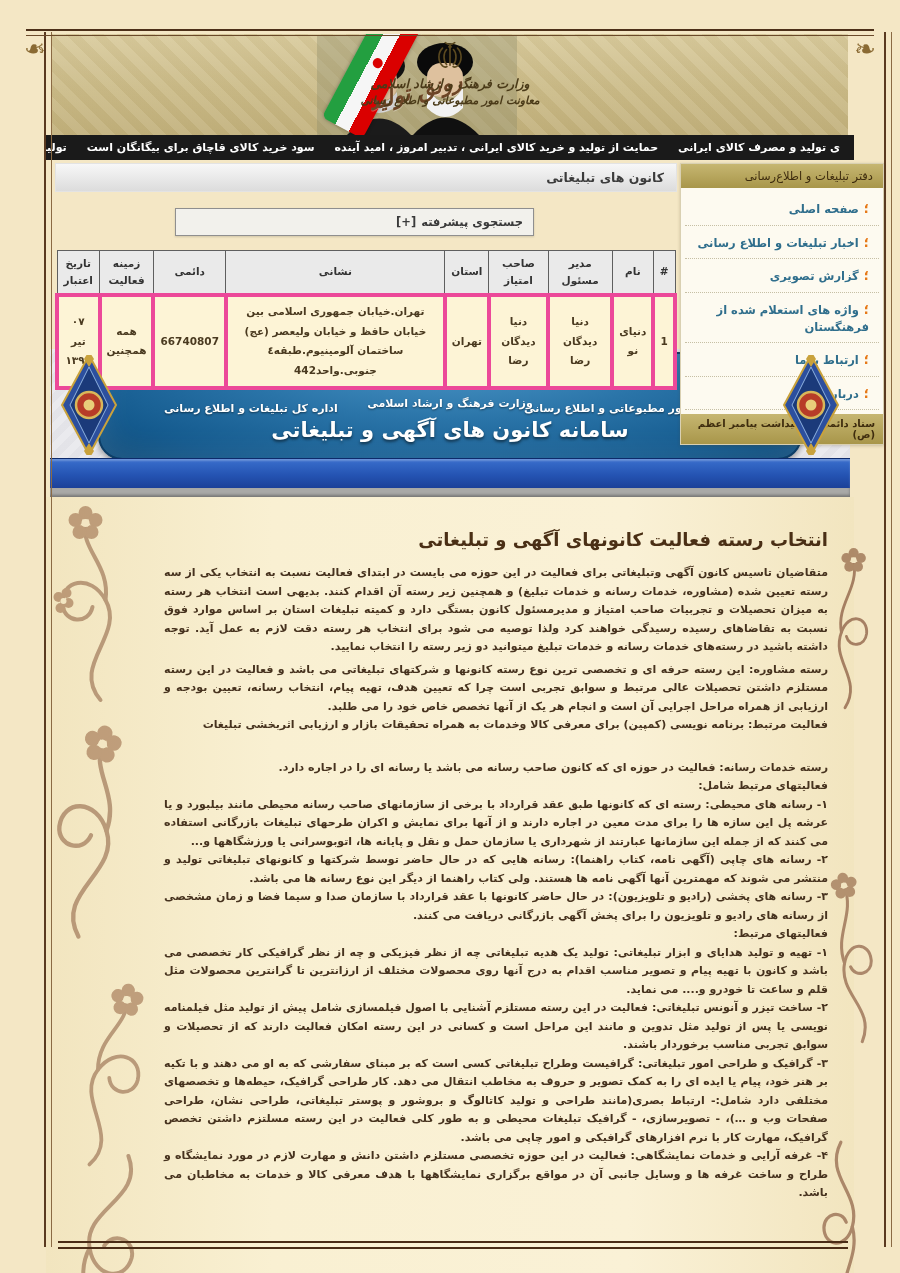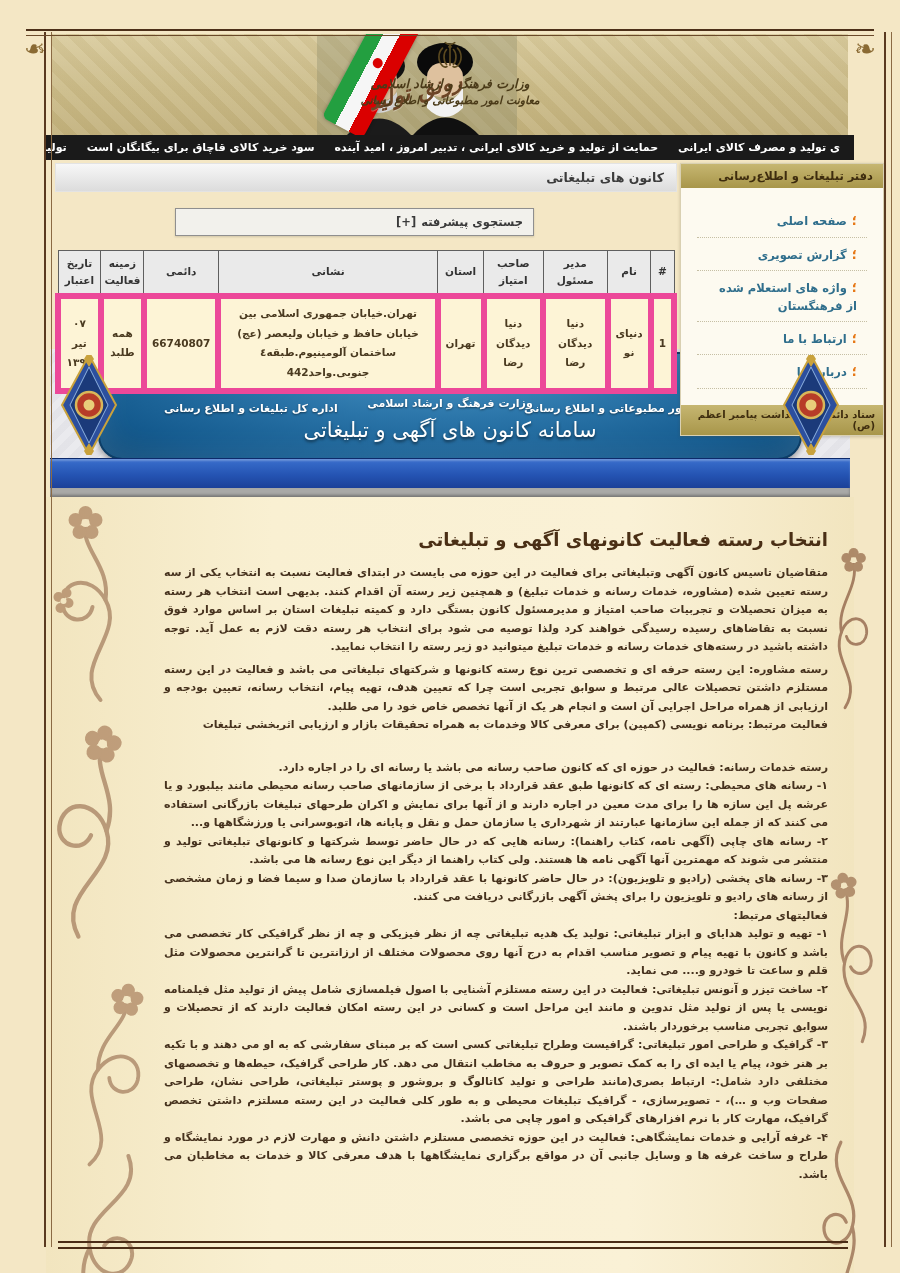--- a/index.html
+++ b/index.html
@@ -41,53 +41,53 @@
   
   .ticker{position:absolute;top:135px;left:46px;right:46px;height:25px;background:#1a1a1a;
     color:#fff;display:flex;justify-content:space-between;align-items:center;
     font-size:11px;font-weight:bold;white-space:nowrap;overflow:hidden;padding:0 4px;z-index:5;}
   .ticker span{flex:0 0 auto;margin:0 10px;}
 
   
   .sidebar{position:absolute;top:163px;right:16px;width:202px;background:#fdfaf0;
     border:1px solid #d9d0b2;box-shadow:0 1px 3px rgba(90,70,30,.25);z-index:4;}
   .sb-header{background:linear-gradient(180deg,#c6b671,#a8964a);color:#3e2c0e;
-    font-weight:bold;font-size:11.5px;padding:5px 10px;}
-  .sb-list{list-style:none;margin:16px;padding:0;}
+    font-weight:normal;font-size:11.5px;padding:5px 10px;}
+  .sb-list{list-style:none;margin:4px;padding:0;}
   .sb-item{padding:7px 10px 6px;border-bottom:1px dotted #c6bfa4;cursor:pointer;
     color:#2f6e8c;font-size:11.5px;font-weight:bold;line-height:1.5;}
   .sb-item .bullet{color:#e67817;font-weight:bold;margin-left:5px;font-size:13px;}
   .sb-footer{background:linear-gradient(180deg,#c6b671,#a8964a);color:#3e2c0e;
     font-weight:bold;font-size:10px;padding:4px 8px;}
 
   .listing{position:absolute;top:163px;left:55px;width:622px;z-index:3;}
   .listing-title{background:linear-gradient(180deg,#f7f7f7,#dcdcdc);border:1px solid #e3e3e3;
     color:#3c3c3c;font-weight:bold;font-size:12.5px;padding:6px 12px;}
   .search-panel{margin:16px 143px 0 auto;width:337px;height:26px;background:#f2f1ec;
     border:1px solid #8f8f8f;box-shadow:0 1px 2px rgba(0,0,0,.15);display:flex;
     justify-content:flex-start;align-items:center;padding:0 10px;cursor:pointer;
     font-size:11.5px;font-weight:bold;color:#3a3a3a;}
   .search-panel .lbl{margin-left:5px;}
   .grid{width:100%;margin-top:14px;border-collapse:collapse;font-size:10.5px;font-weight:bold;}
   .grid th{background:#eaeaea;border:1px solid #5f5f5f;color:#333;padding:4px 3px;line-height:1.6;}
-  .grid td{background:#fdf4d6;border:6px solid #ec4899;color:#4a3a20;text-align:center;
+  .grid td{background:#fdf4d6;border:4px solid #ec4899;color:#4a3a20;text-align:center;
     padding:5px 5px;line-height:1.9;}
 
   
   .banner-zone{position:absolute;top:349px;left:50px;right:50px;height:148px;background:#eaeaee;}
   .banner-zone::before{content:"";position:absolute;inset:0;
     background:repeating-linear-gradient(-45deg,rgba(120,120,140,.06) 0 7px,transparent 7px 14px);}
   .banner-panel{position:absolute;top:3px;left:48px;right:48px;height:104px;
     border:2px solid #0e3e66;border-radius:8px 8px 24px 24px;
     background:radial-gradient(ellipse at 50% 0%,#4f9aca 0%,#2a74a8 45%,#145a8e 80%,#0d4a78 100%);
     box-shadow:0 3px 6px rgba(0,0,0,.35), inset 0 0 35px rgba(255,255,255,.12);}
   .banner-center{position:absolute;left:50%;top:4px;transform:translateX(-50%);
     text-align:center;color:#fff;width:420px;}
   .banner-ministry{font-size:11px;font-weight:bold;margin-top:1px;text-shadow:0 1px 2px rgba(0,0,0,.5);}
-  .banner-title{font-size:21px;font-weight:normal;margin-top:8px;text-shadow:0 2px 3px rgba(0,0,0,.55);}
+  .banner-title{font-size:21px;font-weight:bold;margin-top:8px;text-shadow:0 2px 3px rgba(0,0,0,.55);}
   .banner-side{position:absolute;top:48px;color:#fff;font-size:11px;font-weight:bold;
     text-shadow:0 1px 2px rgba(0,0,0,.5);}
   .banner-side.right{right:64px;}
   .banner-side.left{left:64px;}
   .medallion{position:absolute;top:6px;width:62px;height:100px;z-index:6;}
   .medallion.left{left:8px;}
   .medallion.right{right:8px;}
   .blue-strip{position:absolute;top:109px;left:0;right:0;height:30px;
     background:linear-gradient(180deg,#3a6fcd 0%,#2453b2 55%,#1b3f96 100%);
     border-top:1px solid #0d2a6b;box-shadow:inset 0 2px 2px rgba(255,255,255,.25);}
@@ -165,20 +165,23 @@
     <span>حمایت از تولید و خرید کالای ایرانی ، تدبیر امروز ، امید آینده</span>
     <span>سود خرید کالای قاچاق برای بیگانگان است</span>
     <span>تولید و مصرف کالای ایرانی ، اشتغال پاید</span>
   </div>
 
   <div class="sidebar">
     <div class="sb-header">دفتر تبلیغات و اطلاع‌رسانی</div>
     <ul class="sb-list">
       <li class="sb-item">
         <span class="bullet">؛</span><span>صفحه اصلی</span>
+      </li>
+      <li class="sb-item">
+        <span class="bullet">؛</span><span>اخبار تبلیغات و اطلاع رسانی</span>
       </li>
       <li class="sb-item">
         <span class="bullet">؛</span><span>گزارش تصویری</span>
       </li>
       <li class="sb-item">
         <span class="bullet">؛</span><span>واژه های استعلام شده از فرهنگستان</span>
       </li>
       <li class="sb-item">
         <span class="bullet">؛</span><span>ارتباط با ما</span>
       </li>
@@ -224,21 +227,21 @@
       </thead>
       <tbody>
         <tr>
           <td>1</td>
           <td>دنیای نو</td>
           <td>دنیا دیدگان رضا</td>
           <td>دنیا دیدگان رضا</td>
           <td>تهران</td>
           <td>تهران.خیابان جمهوری اسلامی بین خیابان حافظ و خیابان ولیعصر (عج) ساختمان آلومینیوم.طبقه٤ جنوبی.واحد442</td>
           <td>66740807</td>
-          <td>همه طلبد</td>
+          <td>همه همچنین</td>
           <td>۰۷ تیر ۱۳۹۹</td>
         </tr>
       </tbody>
     </table>
   </div>
 
   <div class="banner-zone">
     <div class="banner-panel">
       <div class="banner-center">
         <span>
@@ -286,20 +289,21 @@
     <div class="gray-strip"></div>
   </div>
 
   <div class="article">
     <div class="article-inner">
       <h2 class="article-title">انتخاب رسته فعالیت کانونهای آگهی و تبلیغاتی</h2>
       <p>متقاضیان تاسیس کانون آگهی وتبلیغاتی برای فعالیت در این حوزه می بایست در ابتدای فعالیت نسبت به انتخاب یکی از سه رسته تعیین شده (مشاوره، خدمات رسانه و خدمات تبلیغ) و همچنین زیر رسته آن اقدام کنند. بدیهی است انتخاب هر رسته به میزان تحصیلات و تجربیات صاحب امتیاز و مدیرمسئول کانون بستگی دارد و کمیته تبلیغات استان بر اساس موارد فوق نسبت به تقاضاهای رسیده رسیدگی خواهند کرد ولذا توصیه می شود برای انتخاب هر رسته دقت لازم به عمل آید. توجه داشته باشید در رسته‌های خدمات رسانه و خدمات تبلیغ میتوانید دو زیر رسته را انتخاب نمایید.</p>
       <p class="gap-sm">رسته مشاوره: این رسته حرفه ای و تخصصی ترین نوع رسته کانونها و شرکتهای تبلیغاتی می باشد و فعالیت در این رسته مستلزم داشتن تحصیلات عالی مرتبط و سوابق تجربی است چرا که تعیین هدف، تهیه پیام، انتخاب رسانه، تعیین بودجه و ارزیابی از همراه مراحل اجرایی آن است و انجام هر یک از آنها تخصص خاص خود را می طلبد.</p>
       <p>فعالیت مرتبط: برنامه نویسی (کمپین) برای معرفی کالا وخدمات به همراه تحقیقات بازار و ارزیابی اثربخشی تبلیغات</p>
       <p class="gap-lg">رسته خدمات رسانه: فعالیت در حوزه ای که کانون صاحب رسانه می باشد یا رسانه ای را در اجاره دارد.</p>
+      <p>فعالیتهای مرتبط شامل:</p>
       <p>۱- رسانه های محیطی: رسته ای که کانونها طبق عقد قرارداد با برخی از سازمانهای صاحب رسانه محیطی مانند بیلبورد و یا عرشه پل این سازه ها را برای مدت معین در اجاره دارند و از آنها برای نمایش و اکران طرحهای تبلیغات بازرگانی استفاده می کنند که از جمله این سازمانها عبارتند از شهرداری یا سازمان حمل و نقل و پایانه ها، اتوبوسرانی یا ورزشگاهها و...</p>
       <p>۲- رسانه های چاپی (آگهی نامه، کتاب راهنما): رسانه هایی که در حال حاضر توسط شرکتها و کانونهای تبلیغاتی تولید و منتشر می شوند که مهمترین آنها آگهی نامه ها هستند. ولی کتاب راهنما از دیگر این نوع رسانه ها می باشد.</p>
       <p>۳- رسانه های پخشی (رادیو و تلویزیون): در حال حاضر کانونها با عقد قرارداد با سازمان صدا و سیما فضا و زمان مشخصی از رسانه های رادیو و تلویزیون را برای پخش آگهی بازرگانی دریافت می کنند.</p>
       <p>فعالیتهای مرتبط:</p>
       <p>۱- تهیه و تولید هدایای و ابزار تبلیغاتی: تولید یک هدیه تبلیغاتی چه از نظر فیزیکی و چه از نظر گرافیکی کار تخصصی می باشد و کانون با تهیه پیام و تصویر مناسب اقدام به درج آنها روی محصولات مختلف از ارزانترین تا گرانترین محصولات مثل قلم و ساعت تا خودرو و.... می نماید.</p>
       <p>۲- ساخت تیزر و آنونس تبلیغاتی: فعالیت در این رسته مستلزم آشنایی با اصول فیلمسازی شامل پیش از تولید مثل فیلمنامه نویسی یا پس از تولید مثل تدوین و مانند این مراحل است و کسانی در این رسته امکان فعالیت دارند که از تحصیلات و سوابق تجربی مناسب برخوردار باشند.</p>
       <p>۳- گرافیک و طراحی امور تبلیغاتی: گرافیست وطراح تبلیغاتی کسی است که بر مبنای سفارشی که به او می دهند و با تکیه بر هنر خود، پیام یا ایده ای را به کمک تصویر و حروف به مخاطب انتقال می دهد. کار طراحی گرافیک، حیطه‌ها و تخصصهای مختلفی دارد شامل:- ارتباط بصری(مانند طراحی و تولید کاتالوگ و بروشور و پوستر تبلیغاتی، طراحی نشان، طراحی صفحات وب و …)، - تصویرسازی، - گرافیک تبلیغات محیطی و به طور کلی فعالیت در این رسته مسلتزم داشتن تخصص گرافیک، مهارت کار با نرم افزارهای گرافیکی و امور چاپی می باشد.</p>
       <p>۴- غرفه آرایی و خدمات نمایشگاهی: فعالیت در این حوزه تخصصی مستلزم داشتن دانش و مهارت لازم در مورد نمایشگاه و طراح و ساخت غرفه ها و وسایل جانبی آن در مواقع برگزاری نمایشگاهها با هدف معرفی کالا و خدمات به مخاطبان می باشد.</p>
 
     </div>

